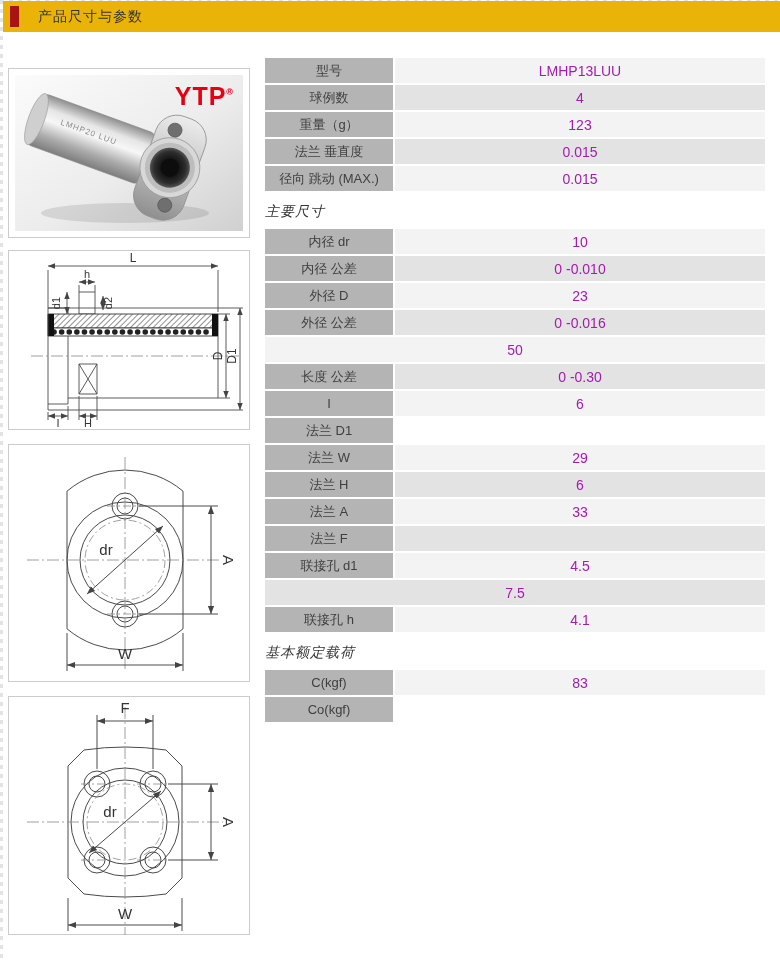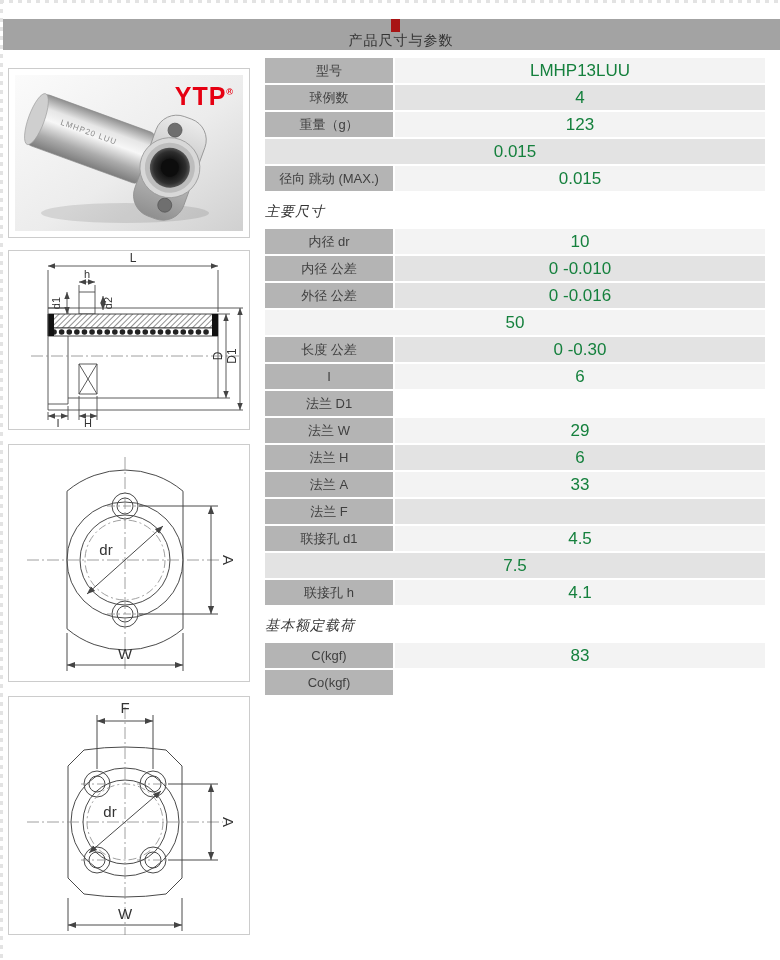--- a/index.html
+++ b/index.html
@@ -12,40 +12,40 @@
   }
   #page{position:relative;width:780px;height:960px;background:#fff;overflow:hidden;}
 
   
   .edge-top{position:absolute;top:0;left:0;width:780px;height:3px;
     background:repeating-linear-gradient(90deg,#e3e3e3 0 4px,#ffffff 4px 9px);}
   .edge-left{position:absolute;top:0;left:0;width:3px;height:960px;
     background:repeating-linear-gradient(180deg,#e3e3e3 0 4px,#ffffff 4px 9px);}
 
   
-  .header-bar{position:absolute;left:3px;top:19px;width:777px;height:31px;
-    background:#a3a3a3;display:flex;align-items:center;flex-direction:column;}
+  .header-bar{position:absolute;left:3px;top:1px;width:777px;height:31px;
+    background:#eab308;display:flex;align-items:center;}
   .accent{width:9px;height:21px;background:#a81414;margin-left:7px;}
   .page-title{margin-left:19px;font-size:14px;color:#333;letter-spacing:1px;}
 
   
   .img-box{position:absolute;left:8px;width:242px;border:1px solid #ccc;background:#fff;
     box-sizing:border-box;display:flex;align-items:center;justify-content:center;}
   #box-photo{top:68px;height:170px;}
   #box-section{top:250px;height:180px;}
   #box-oval{top:444px;height:238px;}
   #box-square{top:696px;height:239px;}
   .img-box svg{display:block;}
 
   
   .spec{position:absolute;left:265px;top:58px;width:500px;}
   .row{display:flex;height:25px;margin-bottom:2px;}
   .lbl{width:128px;margin-right:2px;background:#b4b4b4;color:#3f3f3f;font-size:13px;
     display:flex;align-items:center;justify-content:center;white-space:nowrap;}
-  .val{flex:1;font-size:17px;color:#15803d;display:flex;align-items:center;justify-content:center;}
+  .val{flex:1;font-size:14px;color:#a21caf;display:flex;align-items:center;justify-content:center;}
   .val.a{background:#f3f3f3;}
   .val.b{background:#e3e3e3;}
   .sec-head{font-size:14px;color:#333;line-height:20px;margin:10px 0 8px 0;letter-spacing:1px;font-style:italic;}
 
   
   .draw line,.draw path,.draw rect,.draw circle{vector-effect:non-scaling-stroke;}
   .dim-text{font-family:"Liberation Sans","DejaVu Sans",sans-serif;fill:#333;}
 </style>
 </head>
 <body>
@@ -264,38 +264,43 @@
     </div>
     <div class="row">
       <div class="lbl">球例数</div>
       <div class="val b">4</div>
     </div>
     <div class="row">
       <div class="lbl">重量（g）</div>
       <div class="val a">123</div>
     </div>
     <div class="row">
+      <div class="lbl">法兰 垂直度</div>
       <div class="val b">0.015</div>
     </div>
     <div class="row">
       <div class="lbl">径向 跳动 (MAX.)</div>
       <div class="val a">0.015</div>
     </div>
 
     <div class="sec-head">主要尺寸</div>
 
     <div class="row">
       <div class="lbl">内径 dr</div>
       <div class="val a">10</div>
     </div>
     <div class="row">
       <div class="lbl">内径 公差</div>
       <div class="val b">0 -0.010</div>
     </div>
     <div class="row">
+      <div class="lbl">外径 D</div>
+      <div class="val a">23</div>
+    </div>
+    <div class="row">
       <div class="lbl">外径 公差</div>
       <div class="val b">0 -0.016</div>
     </div>
     <div class="row">
       <div class="val a">50</div>
     </div>
     <div class="row">
       <div class="lbl">长度 公差</div>
       <div class="val b">0 -0.30</div>
     </div>

